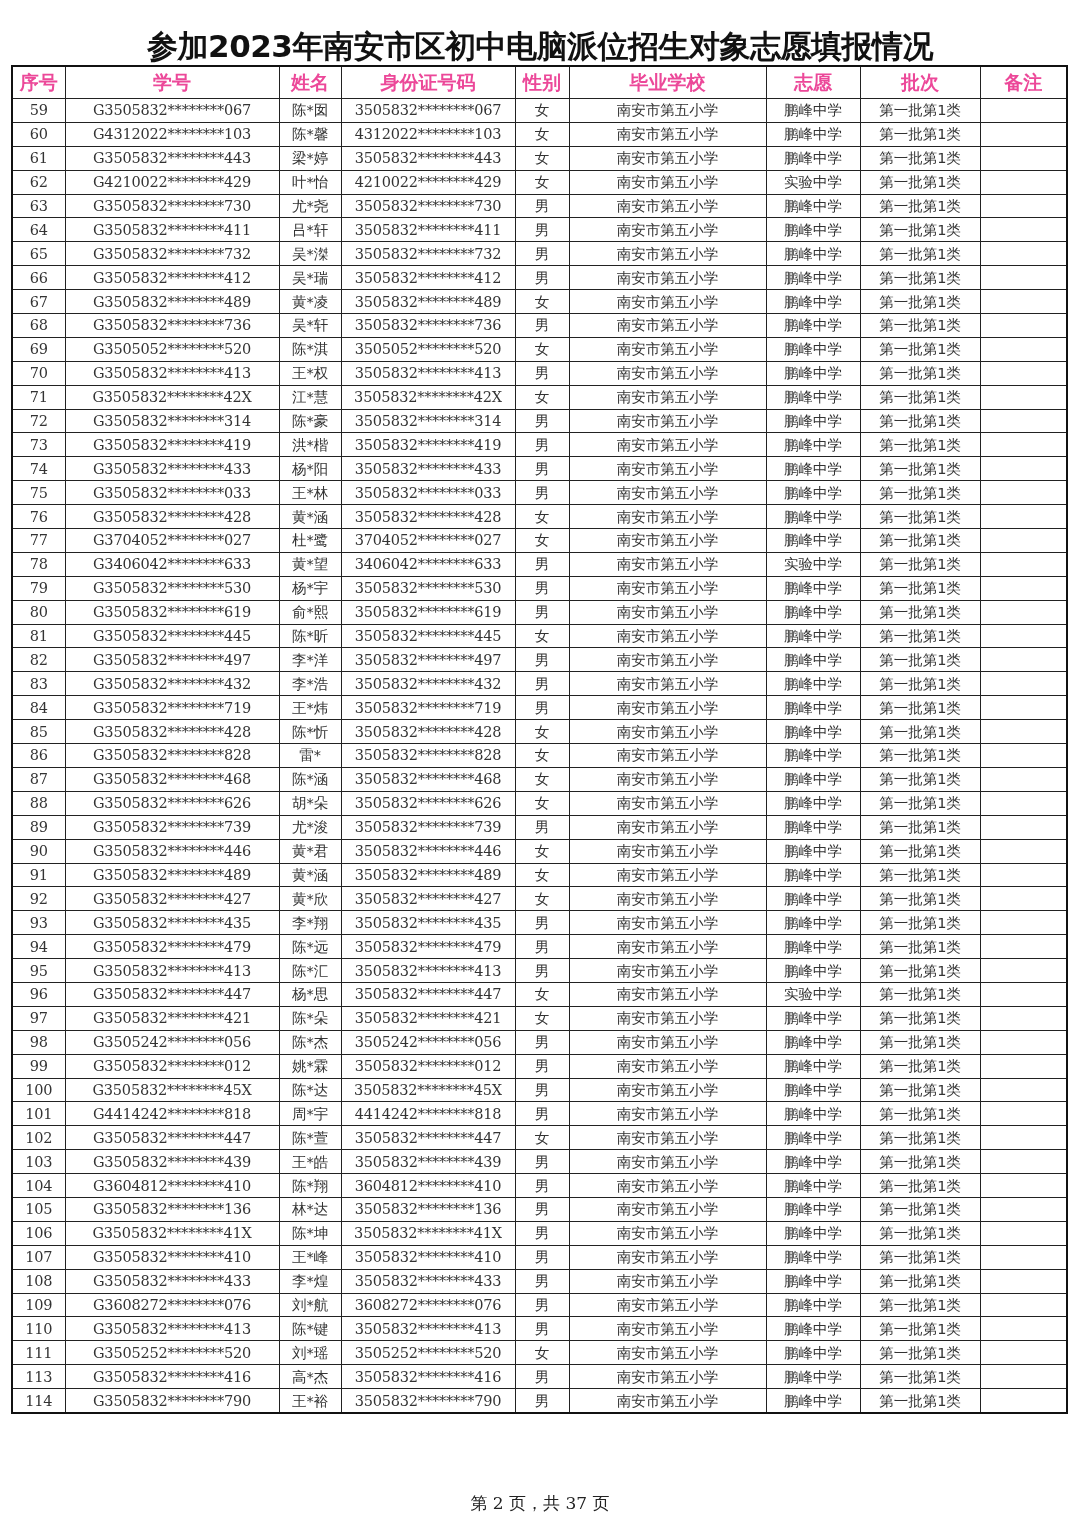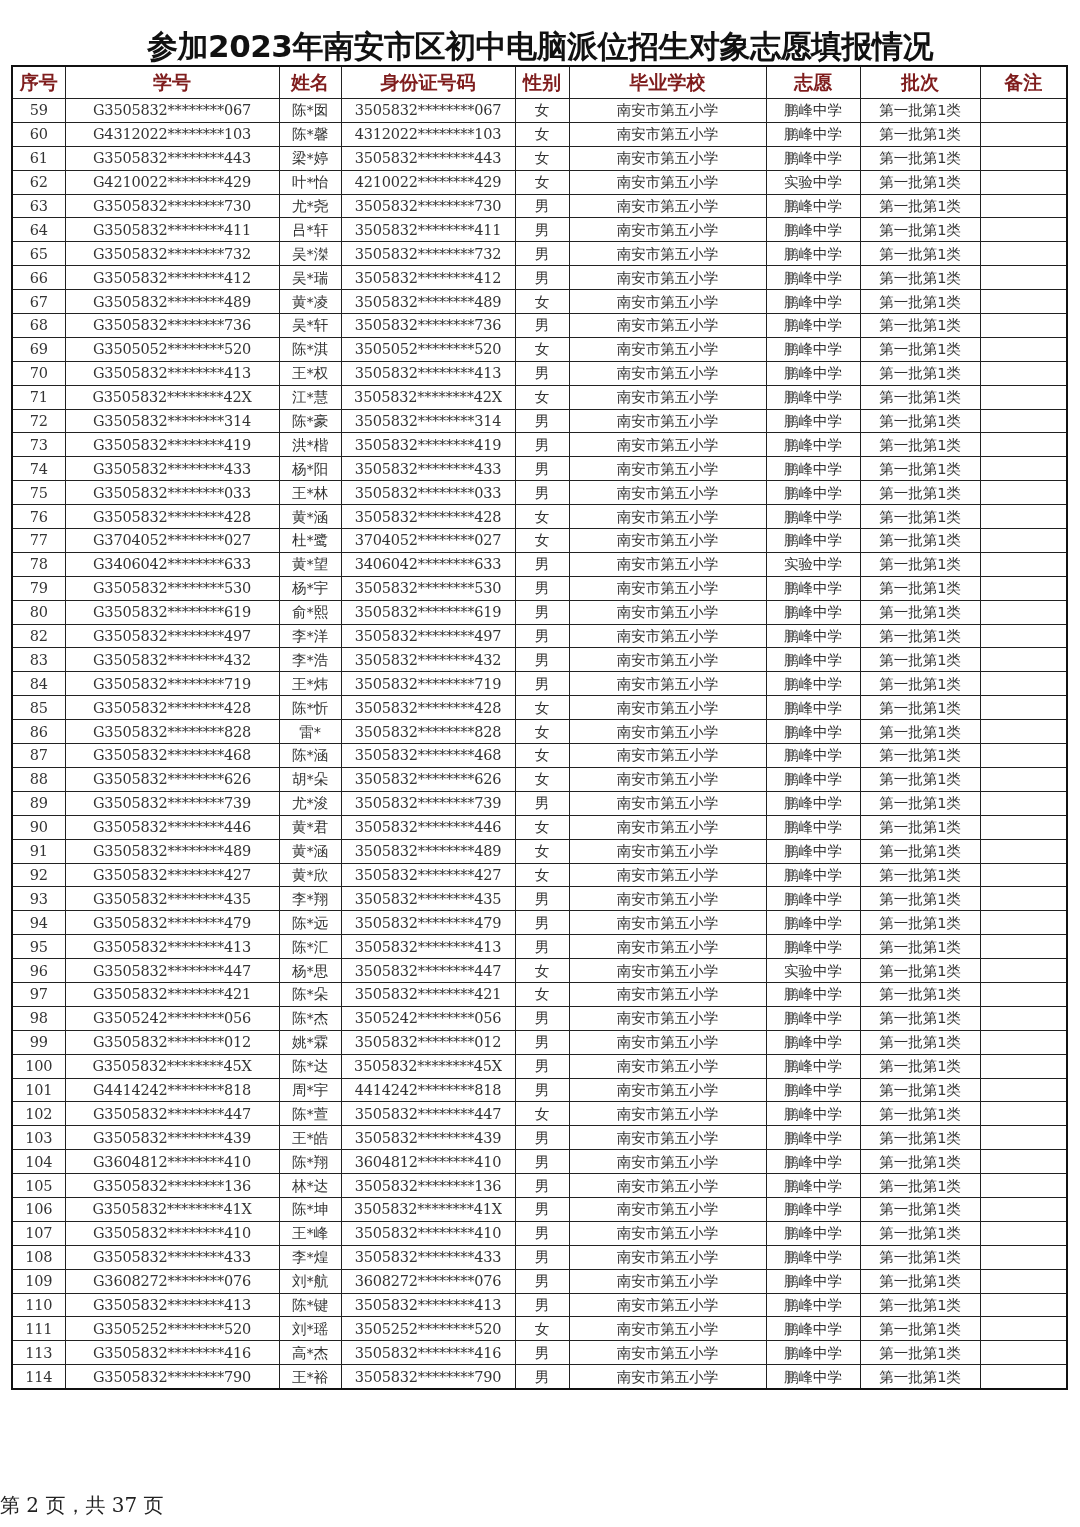--- a/index.html
+++ b/index.html
@@ -18,31 +18,31 @@
     position: absolute; left: 11px; top: 65px;
     border-collapse: collapse; table-layout: fixed;
     width: 1055px;
     border: 2px solid #111;
   }
   table.grid th, table.grid td {
     border: 1.5px solid #222;
     padding: 0; text-align: center; white-space: nowrap; overflow: hidden;
   }
   table.grid th {
-    height: 31px; font-size: 19px; font-weight: bold; color: #7f1d1d;
+    height: 31px; font-size: 19px; font-weight: bold; color: #ec4899;
     font-family: "DejaVu Sans", "Liberation Sans", sans-serif;
   }
   table.grid td {
     height: 22.9px; font-size: 14.5px; color: #333; line-height: 22px;
   }
   td.mono { font-family: "DejaVu Serif", "Liberation Serif", serif; font-size: 13.5px; letter-spacing: -0.2px; }
   td.cjk { font-family: "DejaVu Sans", "Liberation Sans", sans-serif; }
   .footer {
     position: absolute; left: 0; top: 1492px; width: 1080px;
-    font-size: 20px; color: #222;
+    text-align: center; font-size: 17px; color: #222;
     font-family: "DejaVu Serif", "Liberation Serif", serif;
   }
 </style>
 </head>
 <body>
 
 <div class="title">参加2023年南安市区初中电脑派位招生对象志愿填报情况</div>
 
 <table class="grid">
   <colgroup>
@@ -306,20 +306,31 @@
         <td class="mono">G3505832********619</td>
         <td class="cjk">俞*熙</td>
         <td class="mono">3505832********619</td>
         <td class="cjk">男</td>
         <td class="cjk">南安市第五小学</td>
         <td class="cjk">鹏峰中学</td>
         <td class="cjk">第一批第1类</td>
         <td></td>
       </tr>
       <tr>
+        <td class="mono">81</td>
+        <td class="mono">G3505832********445</td>
+        <td class="cjk">陈*昕</td>
+        <td class="mono">3505832********445</td>
+        <td class="cjk">女</td>
+        <td class="cjk">南安市第五小学</td>
+        <td class="cjk">鹏峰中学</td>
+        <td class="cjk">第一批第1类</td>
+        <td></td>
+      </tr>
+      <tr>
         <td class="mono">82</td>
         <td class="mono">G3505832********497</td>
         <td class="cjk">李*洋</td>
         <td class="mono">3505832********497</td>
         <td class="cjk">男</td>
         <td class="cjk">南安市第五小学</td>
         <td class="cjk">鹏峰中学</td>
         <td class="cjk">第一批第1类</td>
         <td></td>
       </tr>

